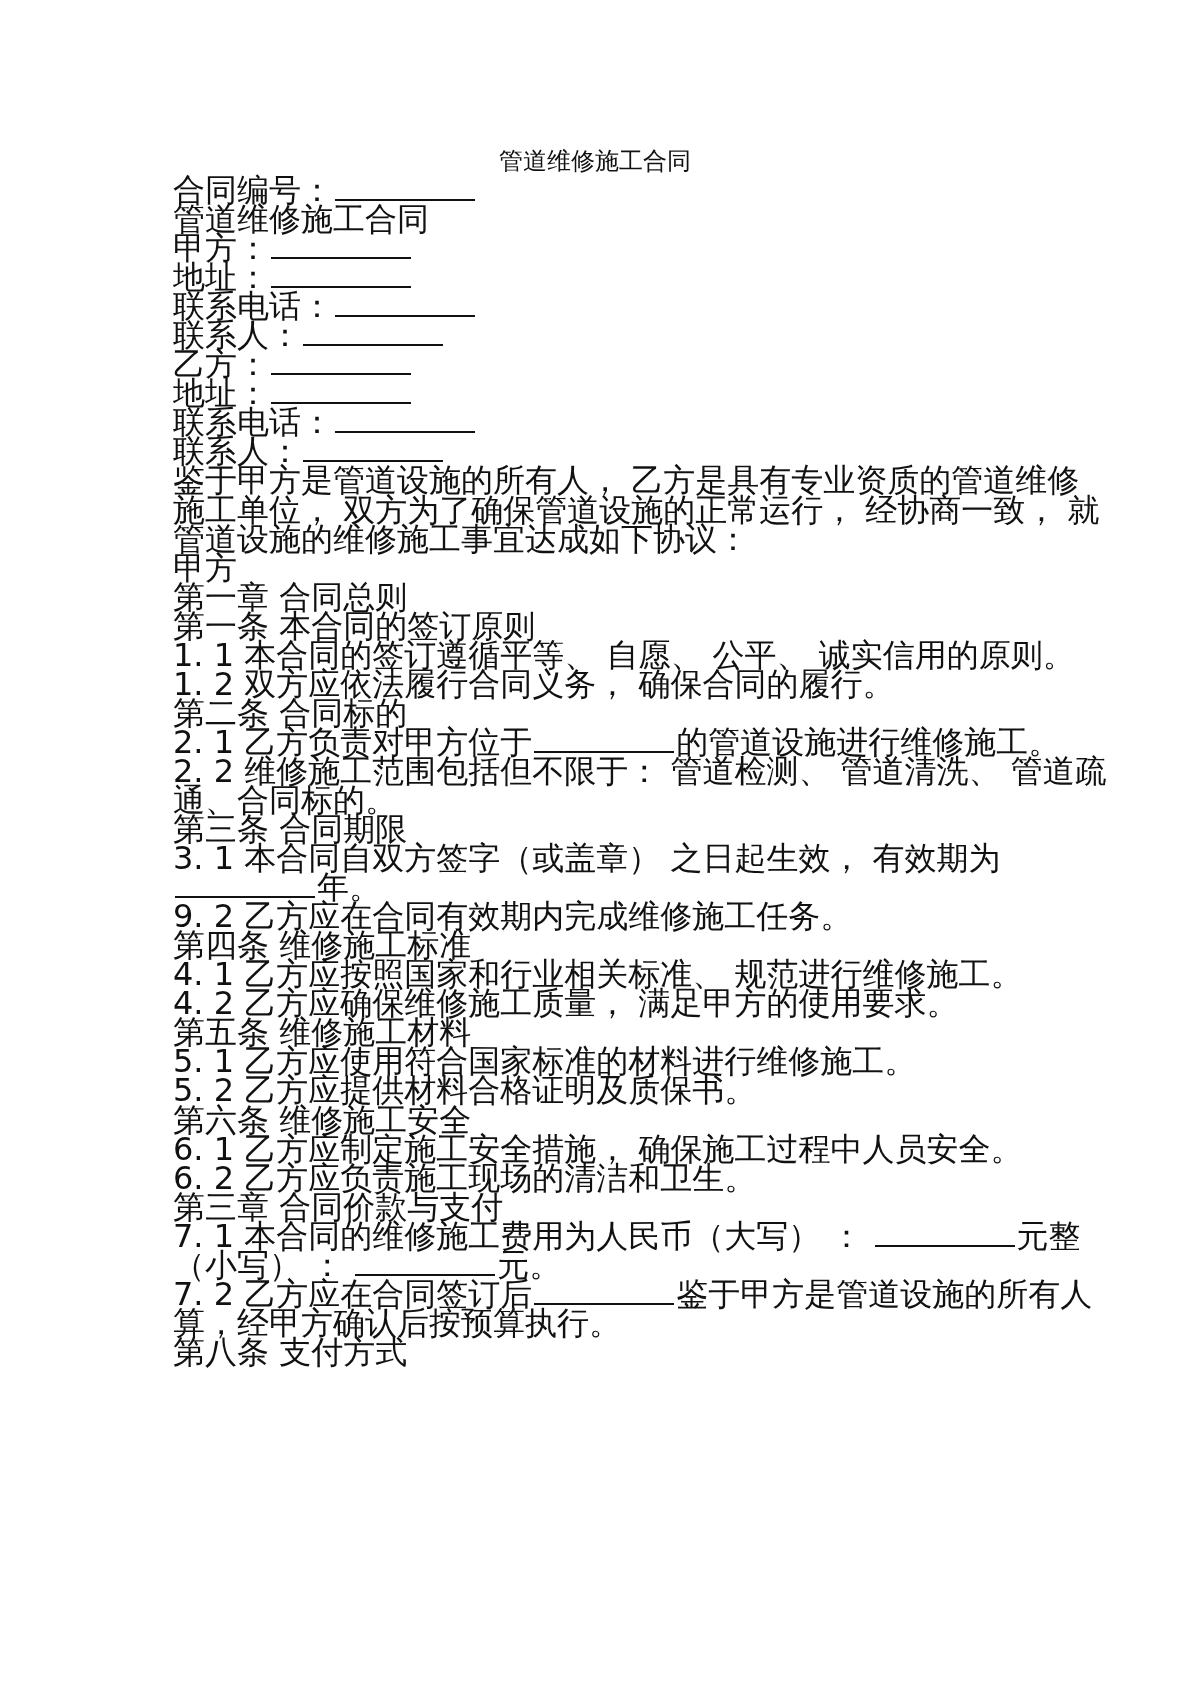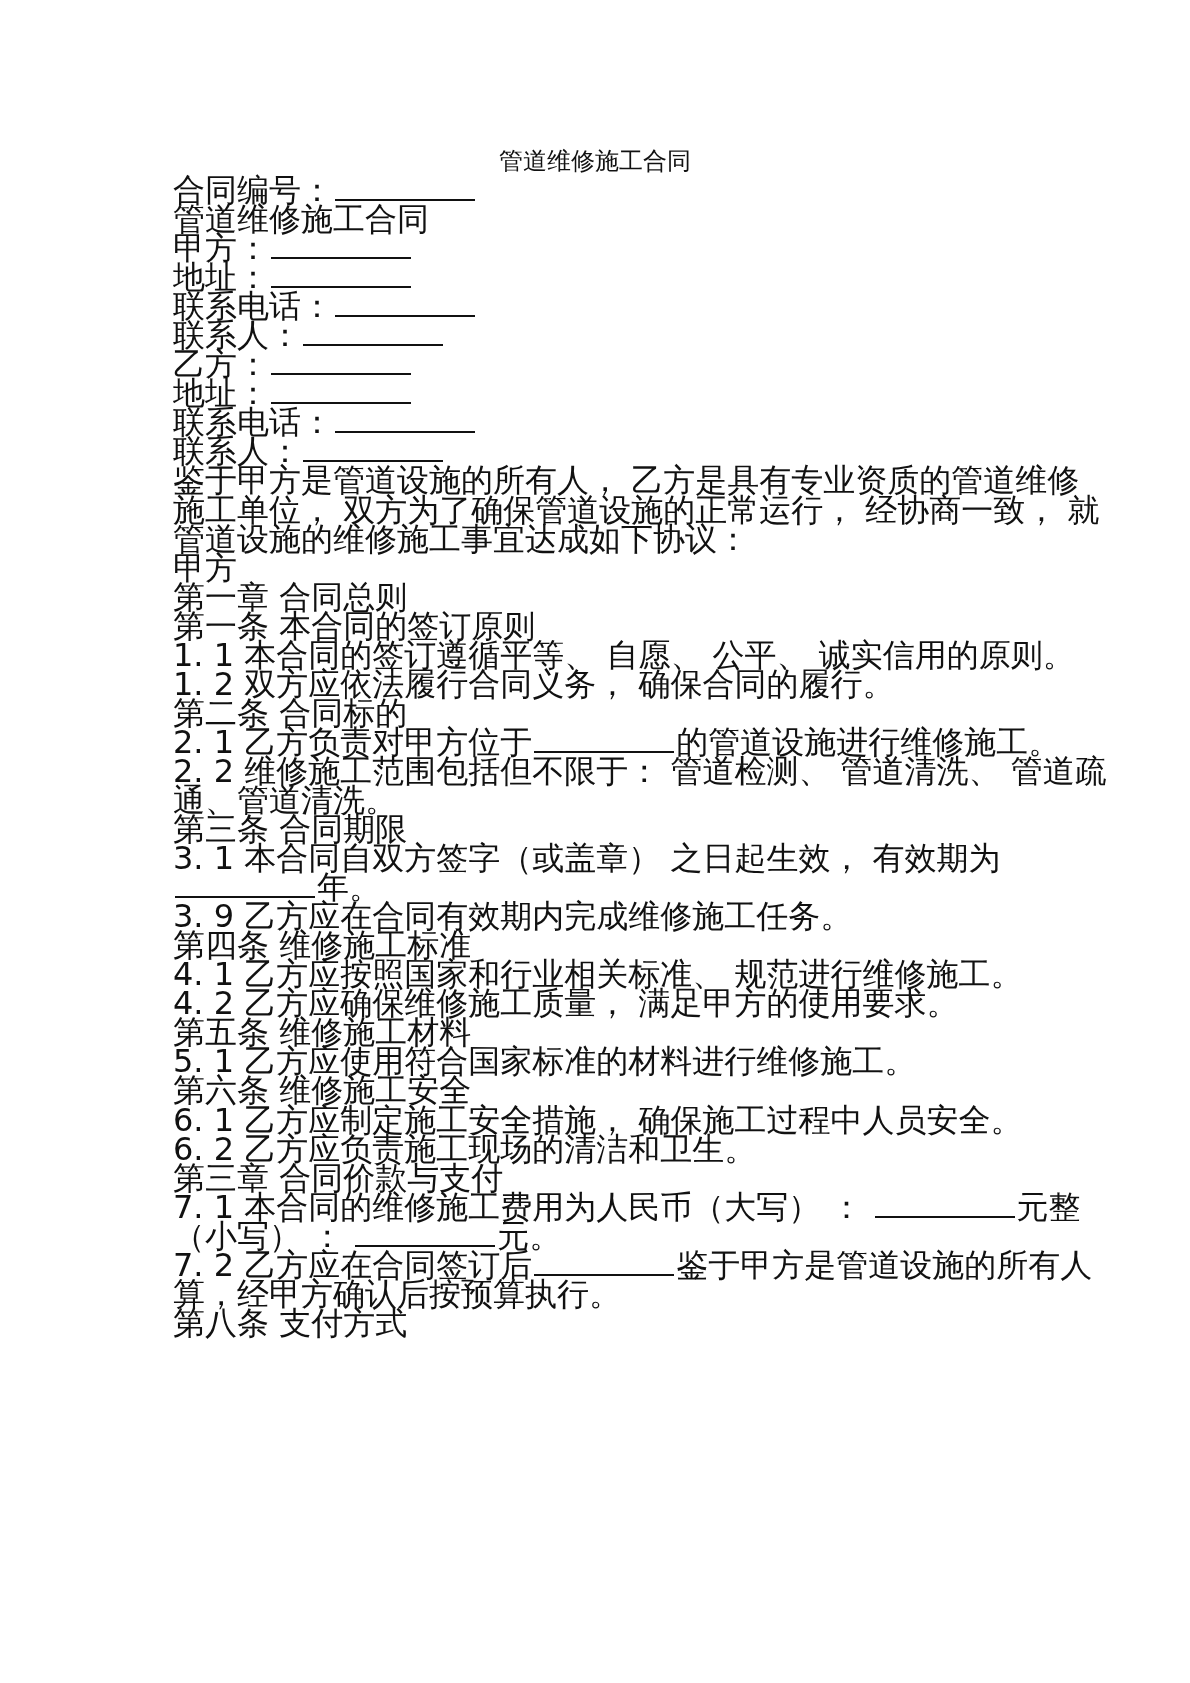--- a/index.html
+++ b/index.html
@@ -43,30 +43,31 @@
       <div class="line"><span>施工单位， 双方为了确保管道设施的正常运行， 经协商一致， 就</span></div>
       <div class="line"><span>管道设施的维修施工事宜达成如下协议：</span></div>
       <div class="line"><span>甲方</span></div>
       <div class="line"><span>第一章 合同总则</span></div>
       <div class="line"><span>第一条 本合同的签订原则</span></div>
       <div class="line"><span>1. 1 本合同的签订遵循平等、 自愿、 公平、 诚实信用的原则。</span></div>
       <div class="line"><span>1. 2 双方应依法履行合同义务， 确保合同的履行。</span></div>
       <div class="line"><span>第二条 合同标的</span></div>
       <div class="line"><span>2. 1 乙方负责对甲方位于</span><span class="blank"></span><span>的管道设施进行维修施工。</span></div>
       <div class="line"><span>2. 2 维修施工范围包括但不限于： 管道检测、 管道清洗、 管道疏</span></div>
-      <div class="line"><span>通、管道清洗。</span></div>
+      <div class="line"><span>通、合同标的。</span></div>
       <div class="line"><span>第三条 合同期限</span></div>
       <div class="line"><span>3. 1 本合同自双方签字（或盖章） 之日起生效， 有效期为</span></div>
       <div class="line"><span></span><span class="blank"></span><span>年。</span></div>
-      <div class="line"><span>3. 9 乙方应在合同有效期内完成维修施工任务。</span></div>
+      <div class="line"><span>9. 2 乙方应在合同有效期内完成维修施工任务。</span></div>
       <div class="line"><span>第四条 维修施工标准</span></div>
       <div class="line"><span>4. 1 乙方应按照国家和行业相关标准、 规范进行维修施工。</span></div>
       <div class="line"><span>4. 2 乙方应确保维修施工质量， 满足甲方的使用要求。</span></div>
       <div class="line"><span>第五条 维修施工材料</span></div>
       <div class="line"><span>5. 1 乙方应使用符合国家标准的材料进行维修施工。</span></div>
+      <div class="line"><span>5. 2 乙方应提供材料合格证明及质保书。</span></div>
       <div class="line"><span>第六条 维修施工安全</span></div>
       <div class="line"><span>6. 1 乙方应制定施工安全措施， 确保施工过程中人员安全。</span></div>
       <div class="line"><span>6. 2 乙方应负责施工现场的清洁和卫生。</span></div>
       <div class="line"><span>第三章 合同价款与支付</span></div>
       <div class="line"><span>7. 1 本合同的维修施工费用为人民币（大写） ： </span><span class="blank"></span><span>元整</span></div>
       <div class="line"><span>（小写） ： </span><span class="blank"></span><span>元。</span></div>
       <div class="line"><span>7. 2 乙方应在合同签订后</span><span class="blank"></span><span>鉴于甲方是管道设施的所有人</span></div>
       <div class="line"><span>算，经甲方确认后按预算执行。</span></div>
       <div class="line"><span>第八条 支付方式</span></div>
     </div>

